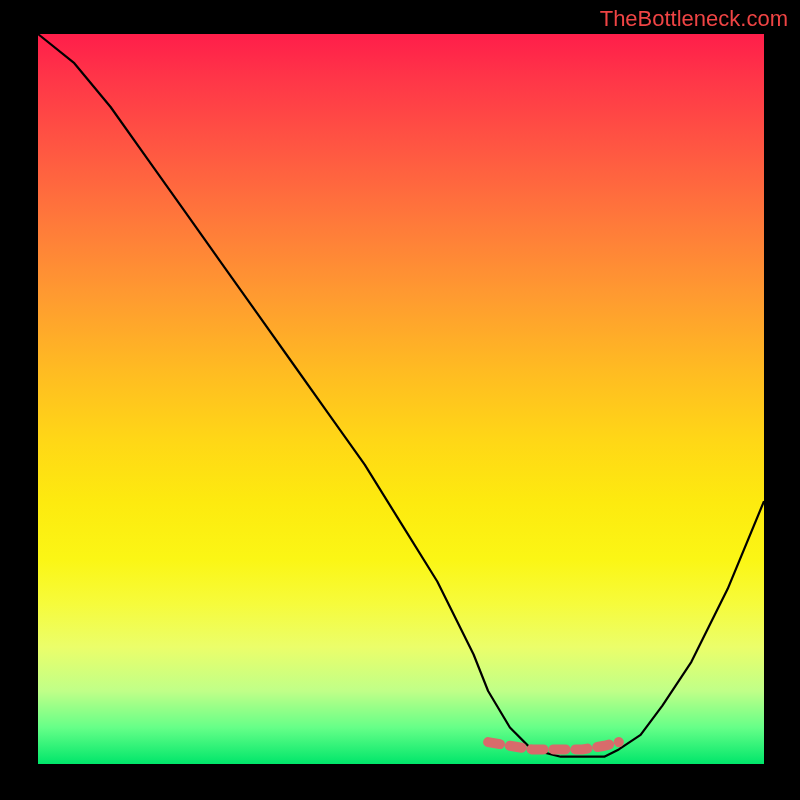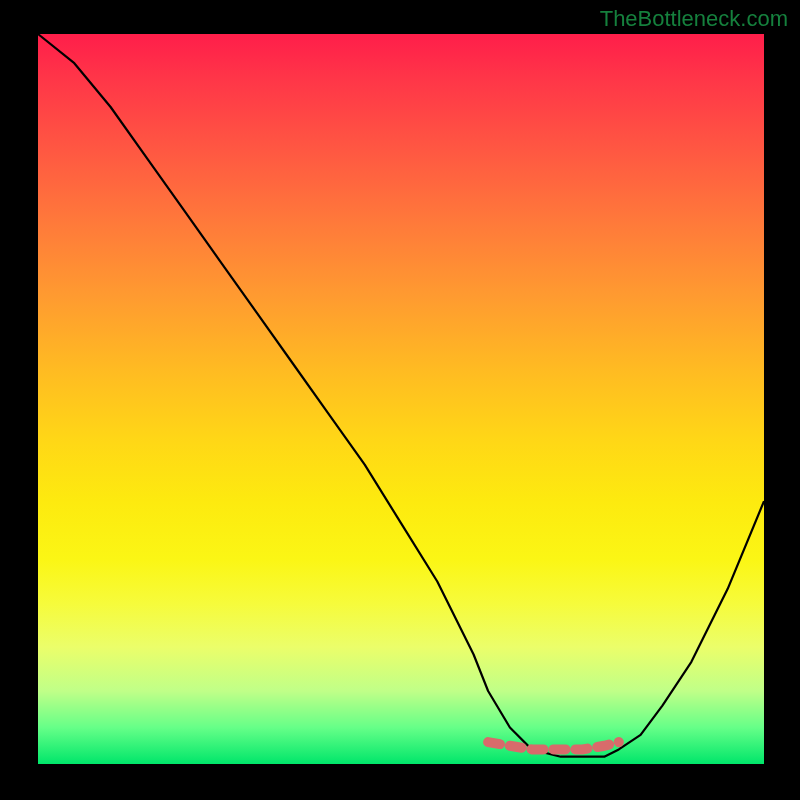--- a/index.html
+++ b/index.html
@@ -8,21 +8,21 @@
     height: 800px;
     background: #000;
     position: relative;
     font-family: Arial, sans-serif;
     overflow: hidden;
   }
   .watermark {
     position: absolute;
     top: 6px;
     right: 12px;
-    color: #15803d;
+    color: #ef4444;
     font-size: 22px;
     font-weight: 500;
     z-index: 10;
   }
   .plot-area {
     position: absolute;
     left: 38px;
     top: 34px;
     width: 726px;
     height: 730px;

